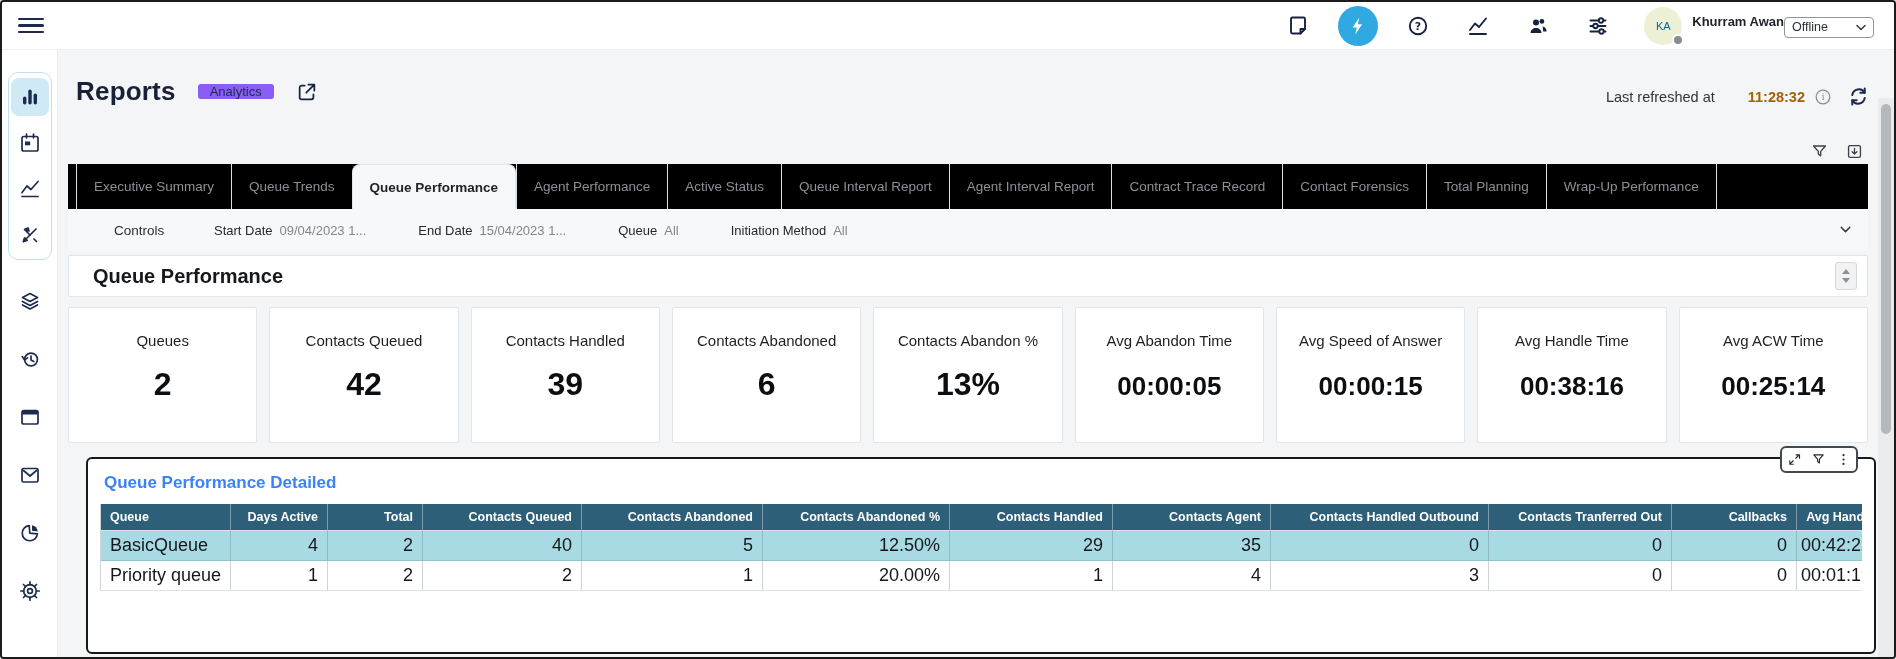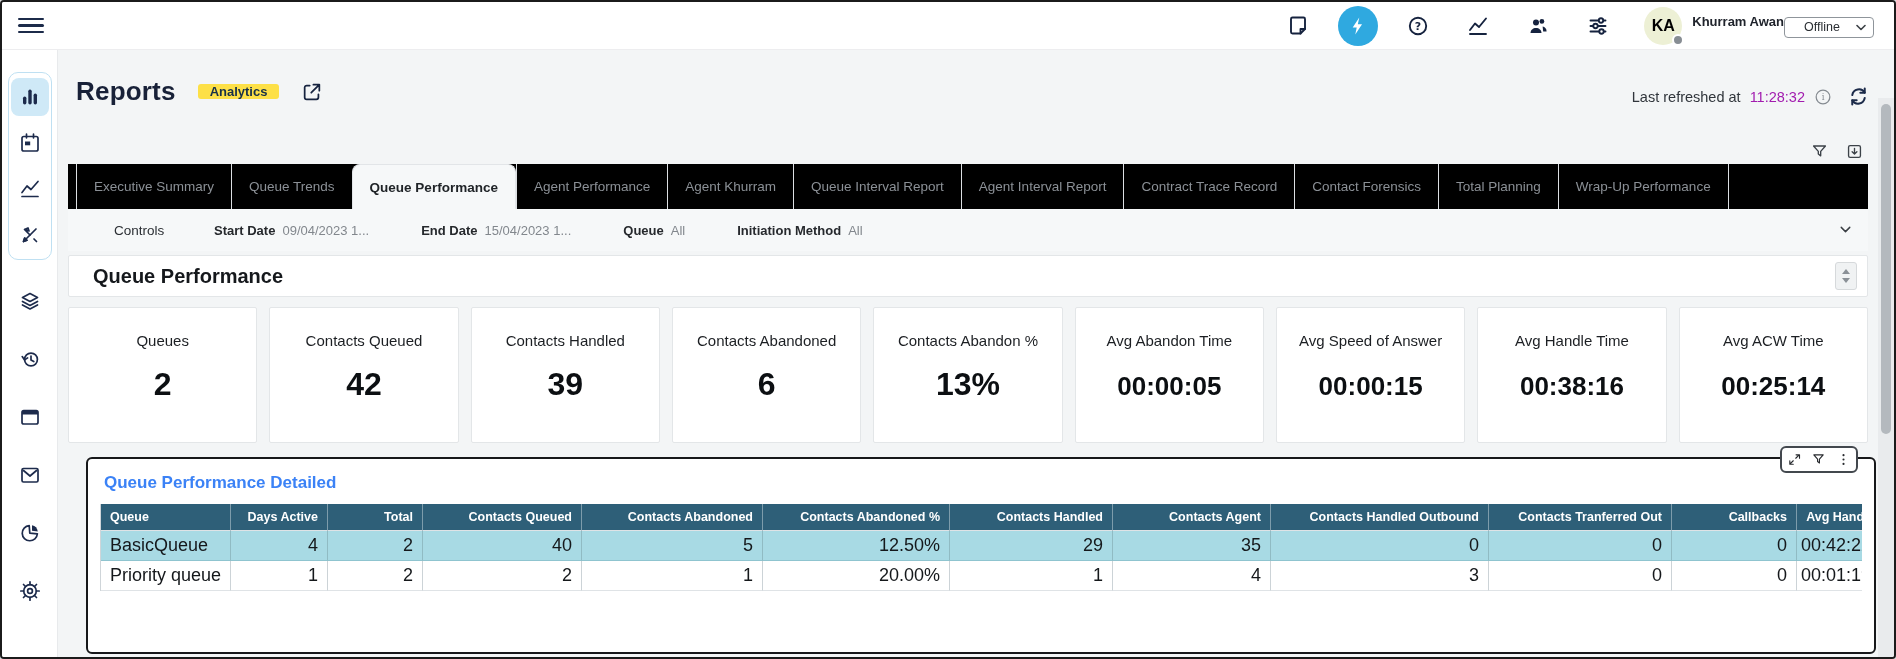--- a/index.html
+++ b/index.html
@@ -11,52 +11,52 @@
   
   .topbar { position:absolute; top:0; left:0; right:0; height:48px; background:#fff;
             border-bottom:1px solid #ededef; display:flex; align-items:center; padding:0 16px; z-index:30; }
   .hamburger { width:26px; height:26px; display:flex; flex-direction:column; justify-content:center; gap:4px; cursor:pointer; }
   .hamburger i { display:block; height:2.6px; background:#1c2b4a; border-radius:2px; }
   .topbar-right { margin-left:auto; display:flex; align-items:center; }
   .tb-icon { width:40px; height:40px; border-radius:50%; display:flex; align-items:center; justify-content:center; margin-left:20px; cursor:pointer; }
   .tb-icon svg { stroke:#16233f; fill:none; stroke-width:1.9; stroke-linecap:round; stroke-linejoin:round; }
   .tb-icon.active { background:#2fa9e0; }
   .avatar-wrap { position:relative; margin-left:26px; width:38px; height:38px; }
-  .avatar { width:38px; height:38px; border-radius:50%; background:#edf0d5; color:#000000;
-            font-size:16px; font-weight:bold; display:flex; align-items:center; justify-content:center; }
+  .avatar { width:38px; height:38px; border-radius:50%; background:#edf0d5; color:#0369a1;
+            font-size:11px; font-weight:normal; display:flex; align-items:center; justify-content:center; }
   .status-dot { position:absolute; right:-2px; bottom:-1px; width:12px; height:12px; border-radius:50%;
                 background:#878d93; border:2px solid #fff; }
   .user-block { margin-left:10px; margin-right:4px; display:flex; }
   .user-name { font-size:13px; font-weight:bold; color:#20242c; }
   .status-select { margin-top:3px; width:90px; height:21px; border:1px solid #8f959b; border-radius:4px; background:#fff;
                    display:flex; align-items:center; justify-content:space-between; padding:0 7px; cursor:pointer; }
-  .status-select span { font-size:12.5px; color:#2a2e33;margin-left:12px; }
+  .status-select span { font-size:12.5px; color:#2a2e33; }
 
   
   .sidebar { position:absolute; top:48px; left:0; bottom:0; width:56px; background:#fff;
              border-right:1px solid #e8eaec; z-index:20; }
   .side-group { position:absolute; top:22px; left:6px; width:44px; border:1px solid #bfe0f2; border-radius:10px;
                 padding:5px 0; display:flex; flex-direction:column; align-items:center; gap:8px; }
   .side-item { width:38px; height:38px; border-radius:8px; display:flex; align-items:center; justify-content:center; cursor:pointer; }
   .side-item.active { background:#cfe9f7; }
   .side-item svg { stroke:#1d2b4c; fill:none; stroke-width:1.7; stroke-linecap:round; stroke-linejoin:round; }
   .side-lower { position:absolute; top:232px; left:8px; width:40px; display:flex; flex-direction:column; gap:20px; align-items:center; }
 
   
   .content { position:absolute; left:56px; top:48px; right:0; bottom:0; }
 
   .page-head { position:absolute; left:18px; top:26px; display:flex; align-items:center; gap:22px; }
   .page-title { font-size:26px; font-weight:800; color:#182138; letter-spacing:.2px; }
-  .badge { background:#fde047; color:#173049; font-size:13px; font-weight:700; padding:0 12px; border-radius:3px; }
+  .badge { background:#8b5cf6; color:#173049; font-size:13px; font-weight:400; padding:0 12px; border-radius:3px; }
   .ext-link { display:flex; cursor:pointer; }
   .ext-link svg { stroke:#16233f; fill:none; stroke-width:1.9; stroke-linecap:round; stroke-linejoin:round; }
 
   .refresh-area { position:absolute; right:62px; top:38px; display:flex; align-items:center; gap:9px; }
   .refresh-label { font-size:14.5px; color:#30353b; }
-  .refresh-time { font-size:14.5px; font-weight:normal; color:#a21caf; }
+  .refresh-time { font-size:14.5px; font-weight:bold; color:#a16207;margin-left:24px; }
   .info-icon, .refresh-icon { display:flex; cursor:pointer; }
   .refresh-btn { position:absolute; right:24px; top:35px; cursor:pointer; }
   .refresh-btn svg { stroke:#1c2b4a; fill:none; stroke-width:2.1; stroke-linecap:round; stroke-linejoin:round; }
 
   .quick-tools { position:absolute; right:30px; top:92px; display:flex; gap:16px; }
   .quick-tools .qt { cursor:pointer; display:flex; }
   .quick-tools svg { stroke:#3c4248; fill:none; stroke-width:1.7; stroke-linecap:round; stroke-linejoin:round; }
 
   
   .tabs-strip { position:absolute; left:10px; right:26px; top:114px; height:45px; background:#000000; display:flex; align-items:stretch; padding-left:8px; }
@@ -64,21 +64,21 @@
          border-left:1px solid #dcdfe2; white-space:nowrap; }
   .tab:last-child { border-right:1px solid #dcdfe2; }
   .tab.active { background:#f6f8f9; border:1px solid #e2e5e8; border-bottom:none; border-radius:8px 8px 0 0;
                 color:#202428; font-weight:bold; margin-bottom:-1px; }
 
   
   .controls-row { position:absolute; left:10px; right:26px; top:159px; height:42px; background:#f6f8f9;
                   display:flex; align-items:center; padding-left:26px; }
   .controls-title { font-size:13.5px; color:#2b2f34; width:100px;margin-left:20px; }
   .ctl { display:flex; align-items:center; gap:7px; margin-right:52px; }
-  .ctl-label { font-size:13px; font-weight:bold; color:#26292d; }
+  .ctl-label { font-size:13px; font-weight:normal; color:#26292d; }
   .ctl-value { font-size:13px; color:#82878d; }
   .controls-chevron { position:absolute; right:14px; top:12px; cursor:pointer; }
   .controls-chevron svg { stroke:#3a3f44; fill:none; stroke-width:2; stroke-linecap:round; stroke-linejoin:round; }
 
   
   .section-box { position:absolute; left:10px; right:26px; top:205px; height:42px; background:#fff;
                  border:1px solid #e3e6e8; border-radius:2px; display:flex; align-items:center; padding:0 10px 0 24px; }
   .section-title { font-size:20px; font-weight:bold; color:#15181c; }
   .spinner { margin-left:auto; width:22px; height:28px; background:#f0f2f3; border:1px solid #d6d9db; border-radius:3px;
              display:flex; flex-direction:column; align-items:center; justify-content:center; cursor:pointer; }
@@ -310,21 +310,21 @@
       <div class="tab">
           <span>Queue Trends</span>
         </div>
       <div class="tab active">
           <span>Queue Performance</span>
         </div>
       <div class="tab">
           <span>Agent Performance</span>
         </div>
       <div class="tab">
-          <span>Agent Khurram</span>
+          <span>Active Status</span>
         </div>
       <div class="tab">
           <span>Queue Interval Report</span>
         </div>
       <div class="tab">
           <span>Agent Interval Report</span>
         </div>
       <div class="tab">
           <span>Contract Trace Record</span>
         </div>

